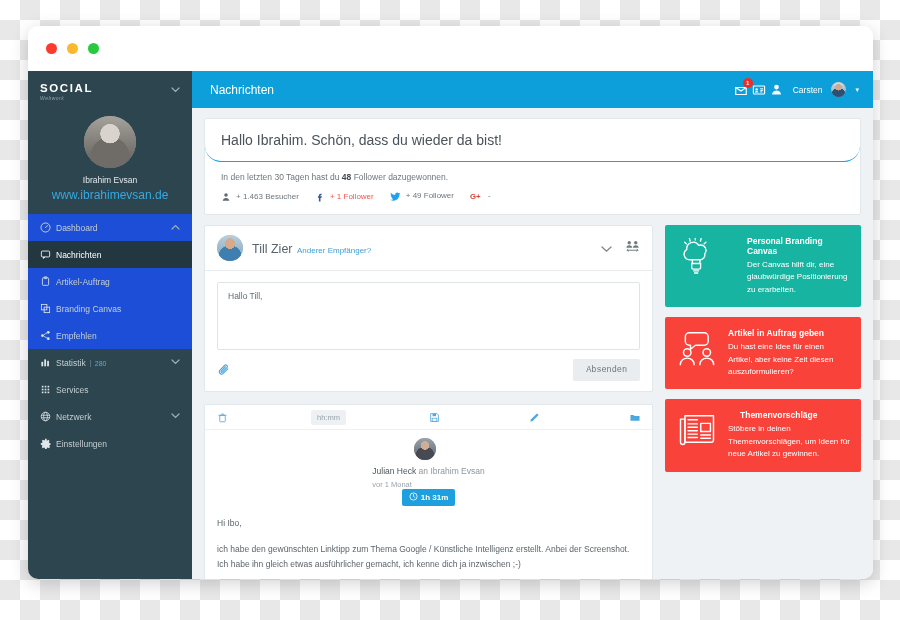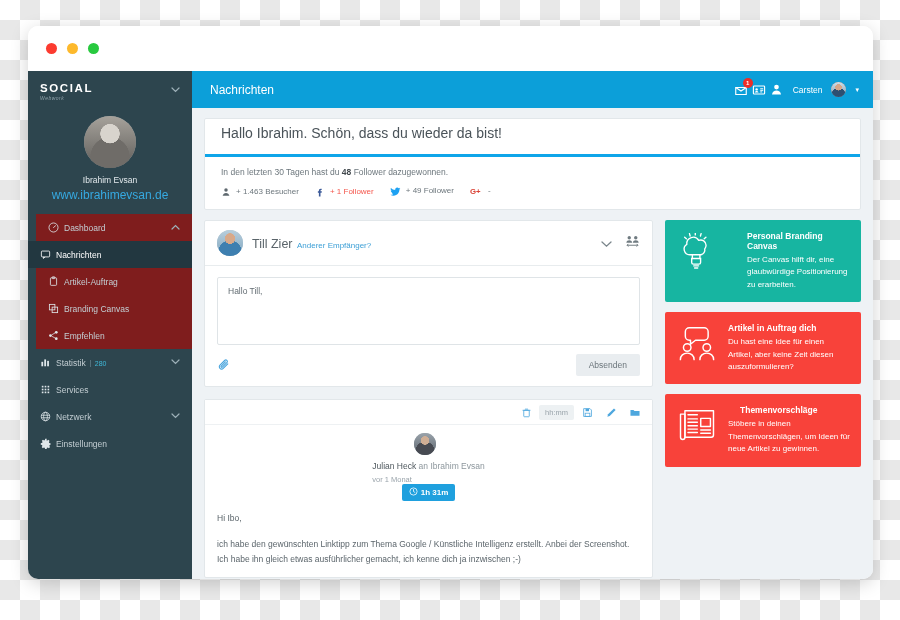--- a/index.html
+++ b/index.html
@@ -109,21 +109,21 @@
     cursor: pointer;
     position: relative;
   }
   .nav-item .ic {
     width: 16px; flex: 0 0 16px;
     display: flex; align-items: center; justify-content: flex-start;
     color: #dfe7ea;
   }
   .nav-item .lbl { flex: 1; }
   .nav-item .chev { font-size: 8px; color: #9db0b8; }
-  .nav-item.group-dark { background: #7f1d1d; margin-left: 8px; }
+  .nav-item.group-dark { background: #1d4ed8; }
   .nav-item.active { background: #223740; color: #ffffff; }
   .nav-badge {
     color: #3fb8d8;
     font-size: 7px;
     border-left: 1px solid #55707b;
     padding-left: 4px;
     margin-left: 4px;
   }
 
   
@@ -169,24 +169,25 @@
 
   .card {
     background: #ffffff;
     border: 1px solid #e2e7ea;
     border-radius: 2px;
   }
 
   
   #greeting { margin-bottom: 10px; }
   #greeting .g-head {
-    padding: 6px 16px 13px;
+    padding: 13px 16px 13px;
     font-size: 14px;
     color: #4a5359;
-    border-bottom: 3px solid #0ea5e9;
+    border-bottom: 1px solid #0ea5e9;
+    border-radius: 16px;
   }
   #greeting .g-body { padding: 10px 16px 12px; }
   #greeting .g-line { font-size: 8.5px; color: #6d777d; }
   #greeting .g-line b { color: #41484d; }
   #greeting .g-stats {
     display: flex; align-items: center; gap: 16px; margin-top: 9px;
   }
   .stat { display: flex; gap: 5px; font-size: 8px; color: #6d777d; }
   .stat .sicon { display: flex; align-items: center; }
   .stat.red { color: #f4564c; }
@@ -227,27 +228,27 @@
   }
   #composer .clip { color: #48a4dd; cursor: pointer; display: flex; }
   #composer .send-btn {
     background: #e9edf0;
     color: #6b757b;
     font-size: 8.5px;
     padding: 6px 13px;
     border: none;
     border-radius: 2px;
     cursor: pointer;
-    font-family: Liberation Sans, sans-serif;
+    font-family: Liberation Mono, monospace;
   }
 
   
   #thread { background: #ffffff; border: 1px solid #e2e7ea; border-radius: 2px; }
   #thread-toolbar {
-    display: flex; justify-content: flex-end; align-items: center;
+    display: flex; justify-content: space-between; align-items: center;
     gap: 2px;
     padding: 3px 6px;
     background: #ffffff;
     border-bottom: 1px solid #eef1f3;
   }
   .tt-btn {
     width: 22px; height: 18px;
     display: flex; align-items: center; justify-content: center;
     color: #4ea7de; cursor: pointer;
   }
@@ -693,21 +694,21 @@
                   <g fill="none" stroke="#ffffff" stroke-width="1.7" stroke-linejoin="round" stroke-linecap="round">
                     <path d="M13 3.2h17.4a4.6 4.6 0 0 1 4.6 4.6v5.4a4.6 4.6 0 0 1-4.6 4.6H20.2l-5.8 4.6v-4.6H13a4.6 4.6 0 0 1-4.6-4.6V7.8A4.6 4.6 0 0 1 13 3.2z"></path>
                     <circle cx="10.6" cy="26.2" r="4.4"></circle>
                     <path d="M2.6 40.4c0-4.6 3.5-7.6 8-7.6s8 3 8 7.6"></path>
                     <circle cx="33.4" cy="26.2" r="4.4"></circle>
                     <path d="M25.4 40.4c0-4.6 3.5-7.6 8-7.6s8 3 8 7.6"></path>
                   </g>
                 </svg>
               </span>
               <span class="p-txt">
-                <span class="p-title" style="display:block;">Artikel in Auftrag dich</span>
+                <span class="p-title" style="display:block;">Artikel in Auftrag geben</span>
                 <span class="p-desc" style="display:block;">Du hast eine Idee für einen Artikel, aber keine Zeit diesen auszuformulieren?</span>
               </span>
             </div>
 
             <div class="promo red">
               <span class="p-ic">
                 <svg width="38" height="34" viewBox="0 0 44 40">
                   <g fill="none" stroke="#ffffff" stroke-width="1.7" stroke-linejoin="round" stroke-linecap="round">
                     <path d="M2.6 8.4h5.2v27.2a2.6 2.6 0 0 1-5.2 0z"></path>
                     <path d="M7.8 4.4h33.6v28.6a2.6 2.6 0 0 1-2.6 2.6H7.8z"></path>

